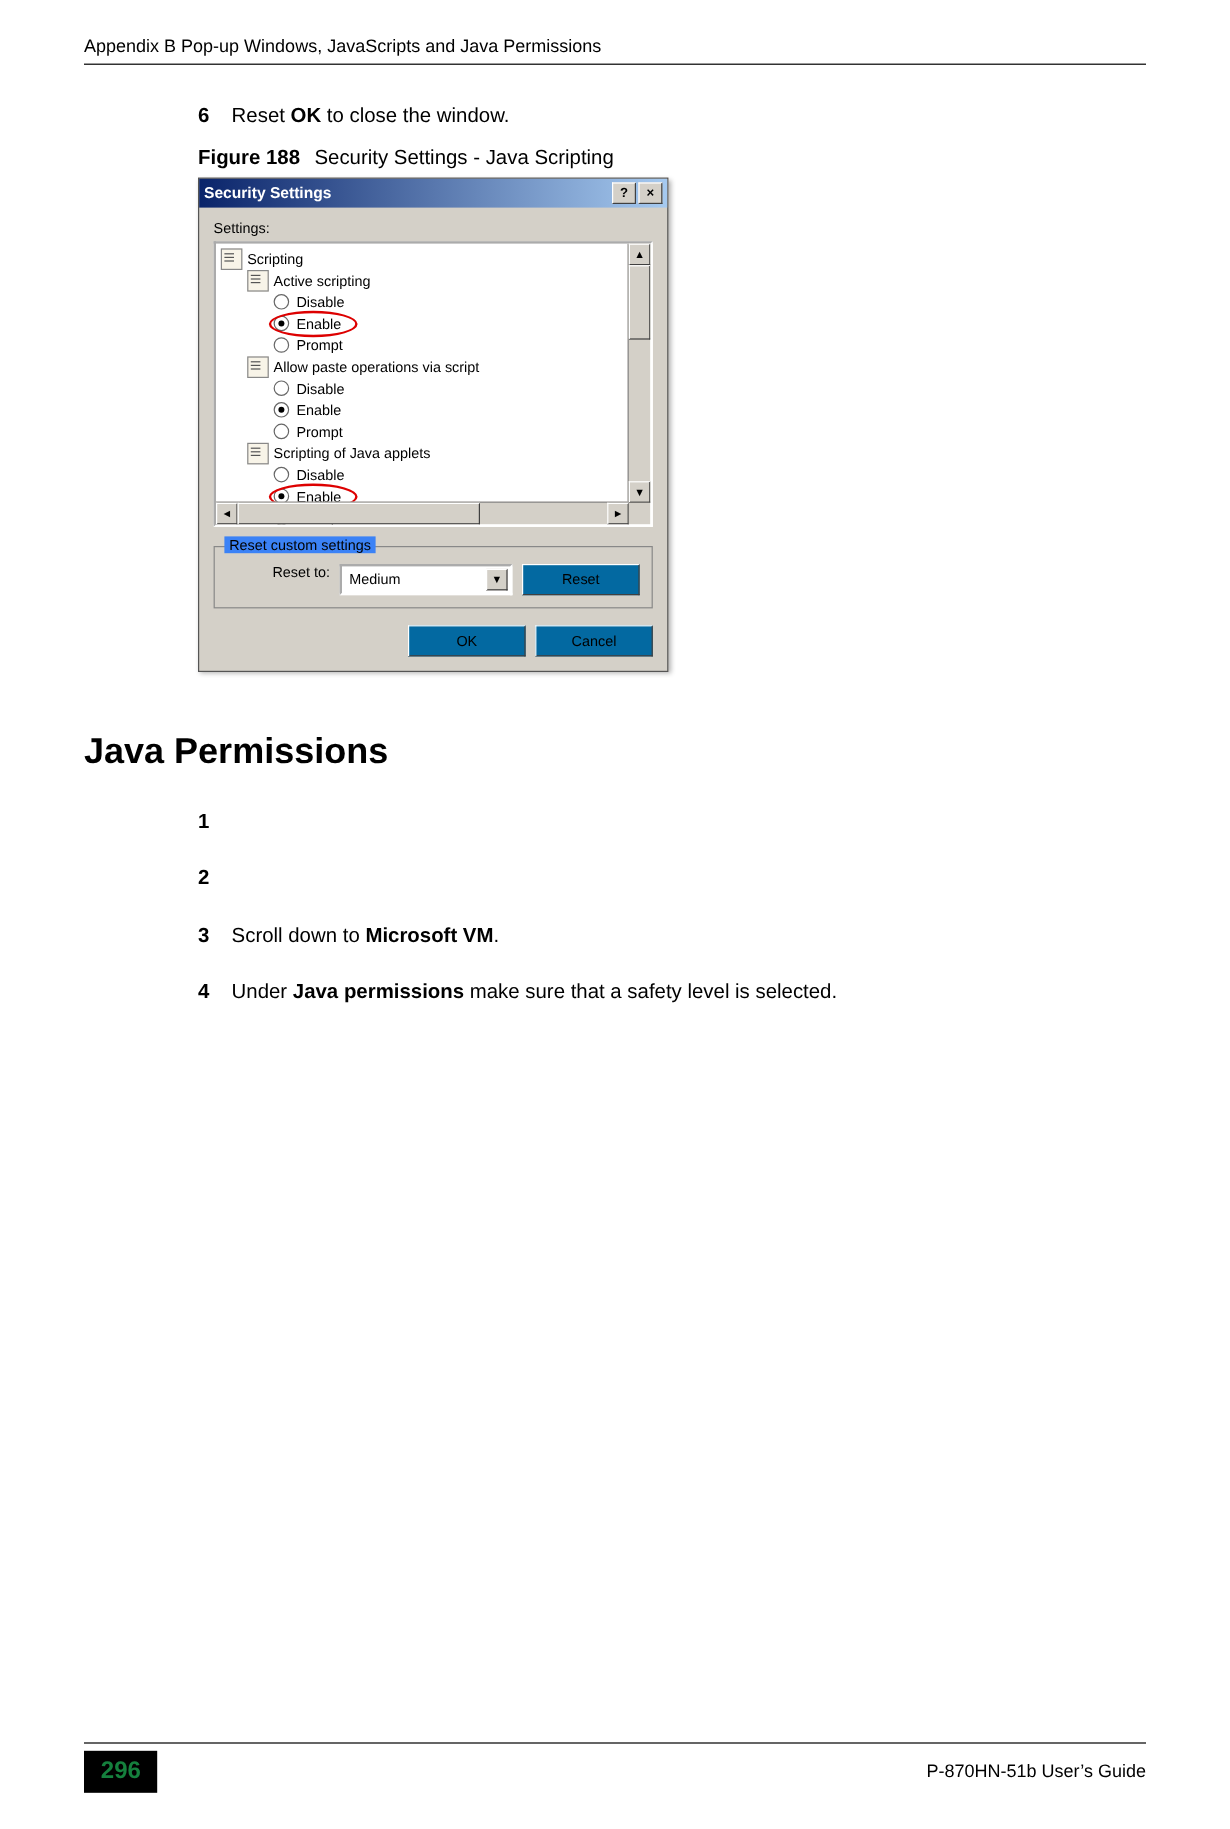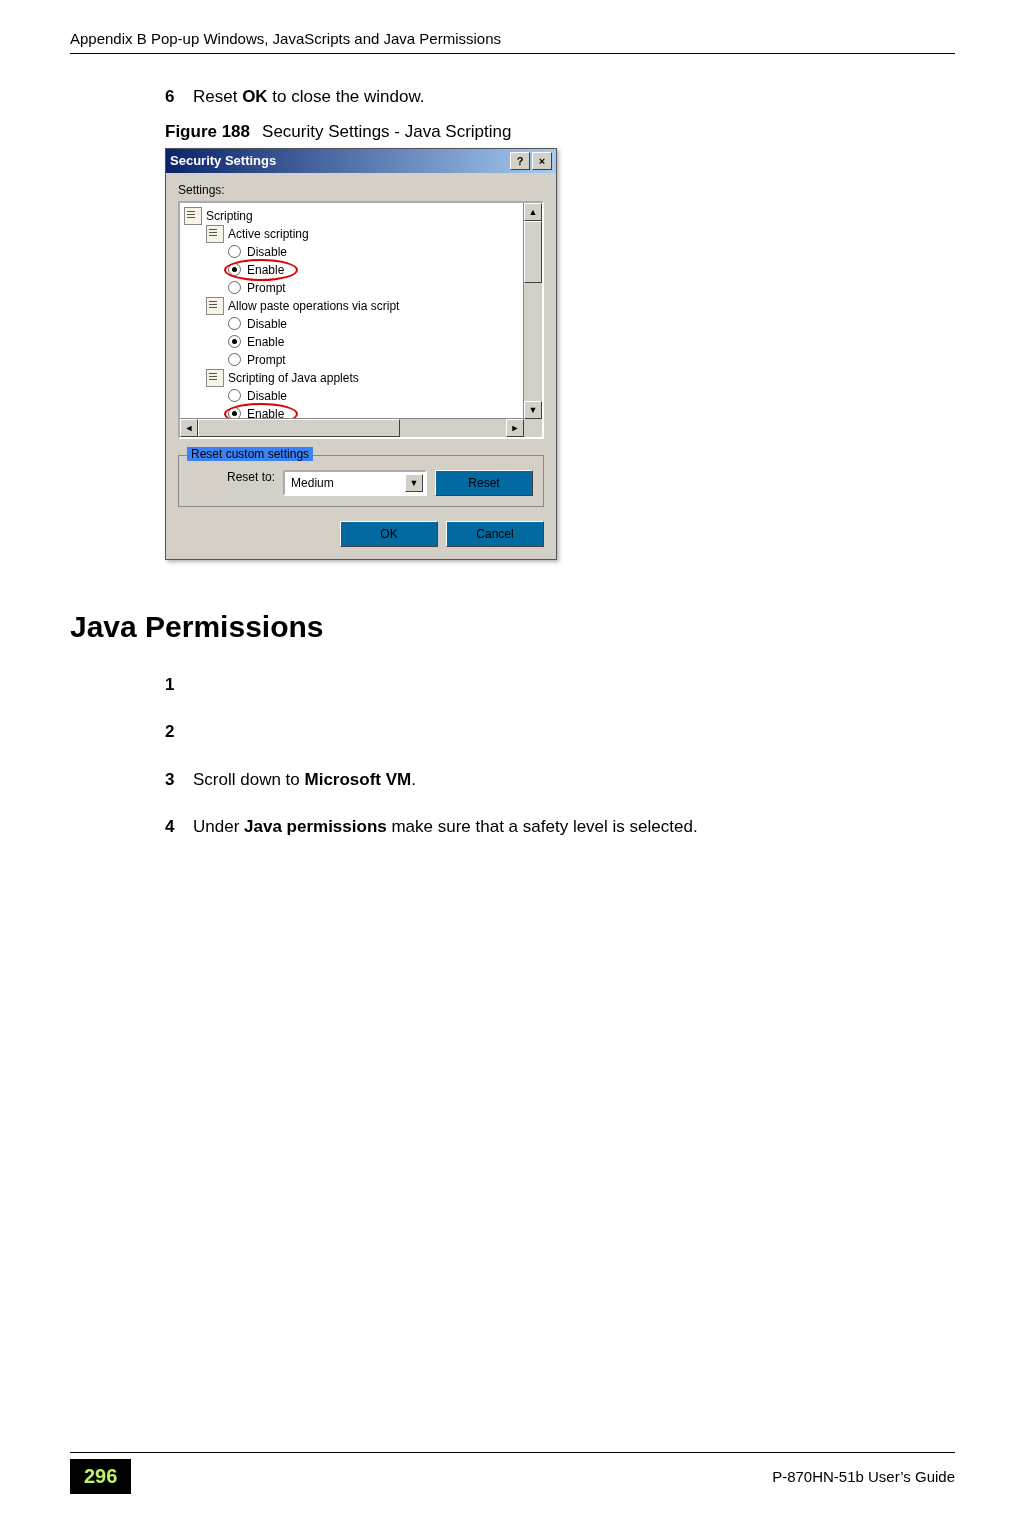--- a/index.html
+++ b/index.html
@@ -195,21 +195,21 @@
 
   .footer {
     position:absolute;
     left:70px; right:70px; bottom:30px;
     border-top:1px solid #000;
     display:flex; align-items:center;
     padding-top:6px;
     font-size:15px;
   }
   .pagenum-box{
-    background:#000; color:#bef264;
+    background:#000; color:#15803d;
     padding:6px 14px;
     font-weight:bold;
     font-size:20px;
     margin-right:auto;
     text-align:center;
   }
   .guide{ margin-left:auto; }
 
   b { font-weight:bold; }
 </style>

